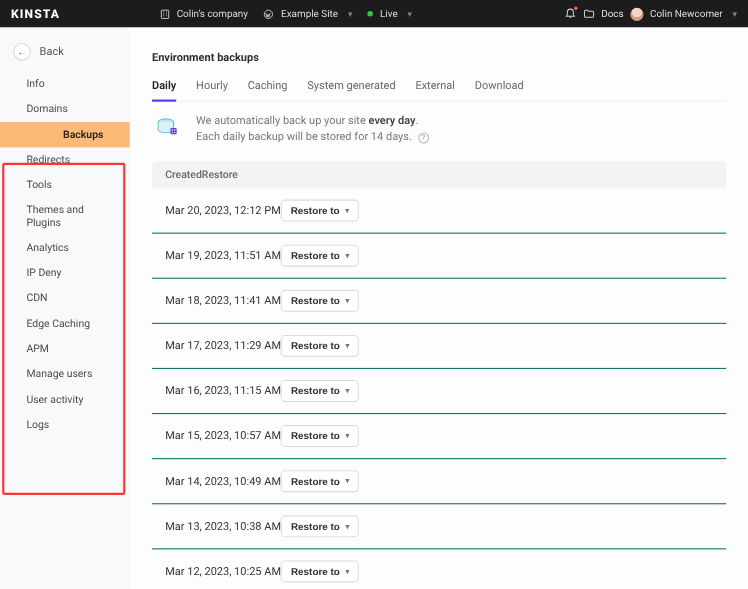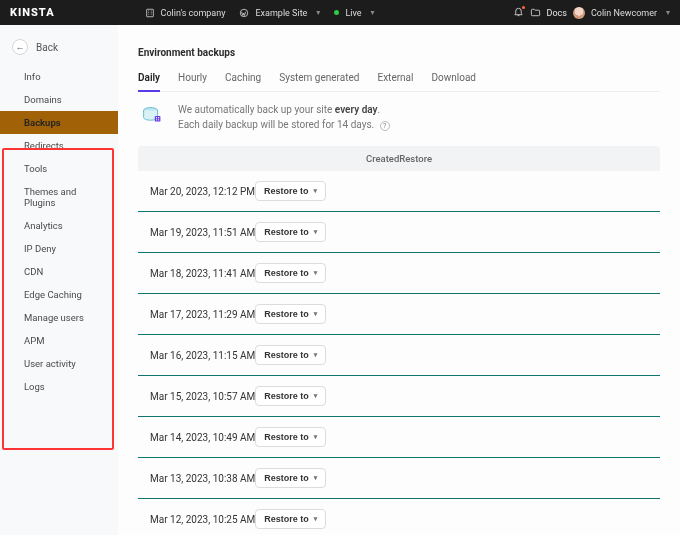--- a/index.html
+++ b/index.html
@@ -68,23 +68,24 @@
 }
 .side-menu-wrap { position: relative; }
 .side-item {
   display: block;
   padding: 6px 24px;
   font-size: 9.5px;
   color: #4a4a4a;
   cursor: pointer;
 }
 .side-item.active {
-  background: #a16207;
+  background: #fdba74;
   font-weight: 600;
   color: #222;
+  text-align: right;
 }
 
 
 .content {
   flex: 1 1 auto;
   padding: 22px 20px 0 20px;
   overflow-y: auto;
   background: #fdfdfd;
 }
 .content h1 { font-size: 10px; font-weight: 700; margin-bottom: 14px; }
@@ -108,21 +109,21 @@
 .info-text { color: #777; font-size: 10px; line-height: 1.5; }
 .info-text b { color: #444; font-weight: 600; }
 .help-circle {
   display: inline-flex; width: 10px; height: 10px;
   border: 1px solid #bbb; border-radius: 50%;
   font-size: 7px; align-items: center; justify-content: center;
   color: #888; margin-left: 3px; cursor: pointer;
 }
 
 .table-head {
-  display: flex; justify-content: center;
+  display: flex; justify-content: flex-start;
   background: #f2f3f4;
   padding: 7px 12px;
   font-size: 9.5px; color: #666; font-weight: 500;
   border-radius: 4px 4px 0 0;
 }
 .row {
   display: flex; align-items: center;
   padding: 10px 12px;
   border-bottom: 1px solid #0f766e;
   font-size: 10px; color: #333;
@@ -204,22 +205,22 @@
       <div class="side-item">Info</div>
       <div class="side-item">Domains</div>
       <div class="side-item active">Backups</div>
       <div class="side-item">Redirects</div>
       <div class="side-item">Tools</div>
       <div class="side-item">Themes and Plugins</div>
       <div class="side-item">Analytics</div>
       <div class="side-item">IP Deny</div>
       <div class="side-item">CDN</div>
       <div class="side-item">Edge Caching</div>
+      <div class="side-item">APM</div>
       <div class="side-item">Manage users</div>
-      <div class="side-item">APM</div>
       <div class="side-item">User activity</div>
       <div class="side-item">Logs</div>
       <div class="anno-box"></div>
     </div>
   </div>
 
   <div class="content">
     <h1>Environment backups</h1>
 
     <div class="tabs">

